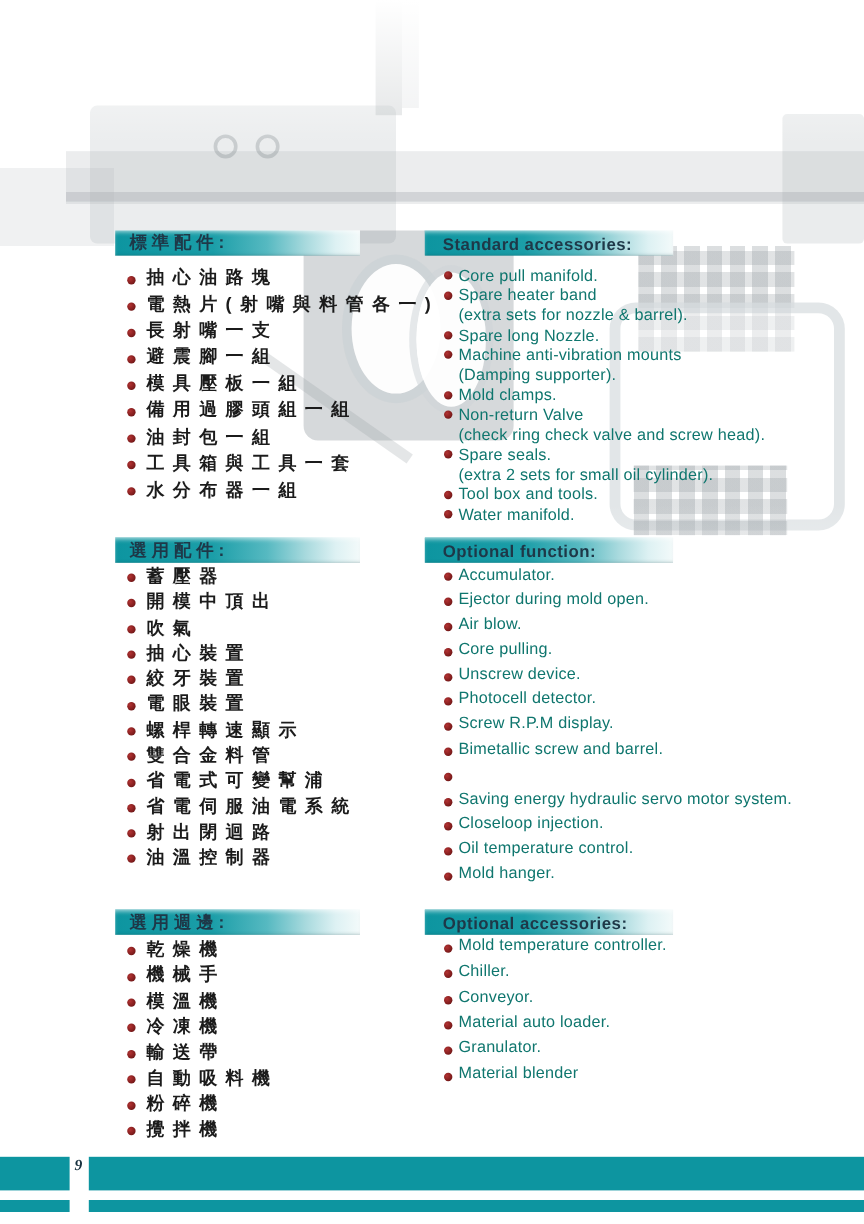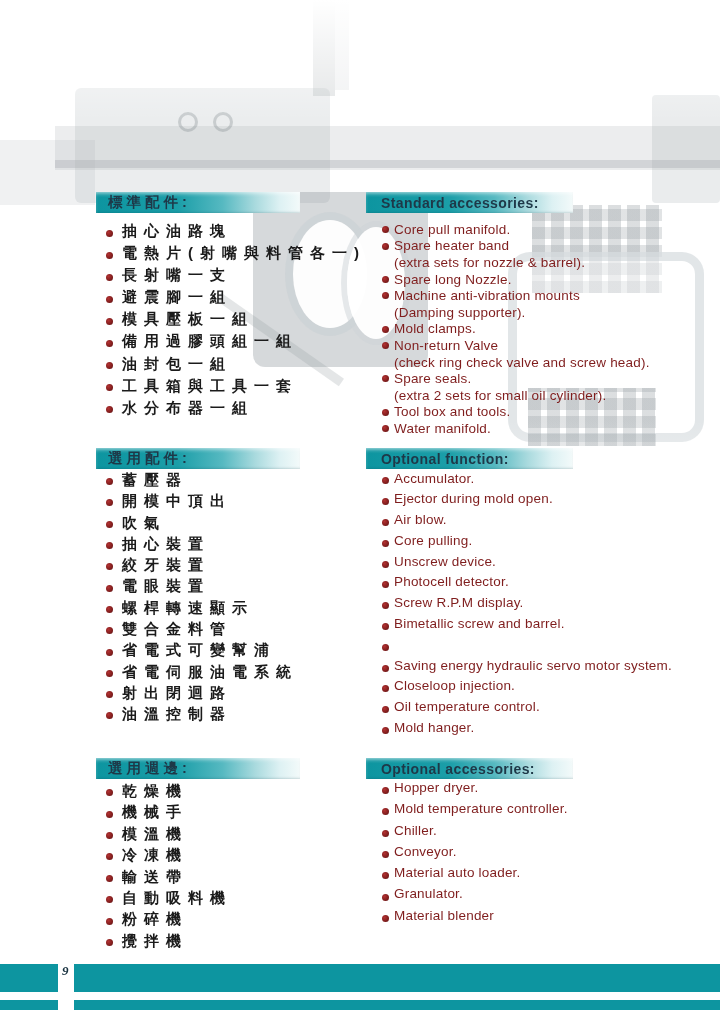--- a/index.html
+++ b/index.html
@@ -32,40 +32,40 @@
       repeating-linear-gradient(90deg, rgba(148,156,161,.33) 0 13px, rgba(0,0,0,0) 13px 19px),
       repeating-linear-gradient(0deg, rgba(148,156,161,.28) 0 12px, rgba(0,0,0,0) 12px 18px);}
   .ph-frame{left:508px;top:252px;width:178px;height:172px;border:9px solid rgba(198,205,209,.5);
             border-radius:22px;background:rgba(255,255,255,.45);}
   .ph-fade-top{left:0;top:0;width:720px;height:120px;background:linear-gradient(#fff,rgba(255,255,255,0));}
   .ph-fade-bottom{left:0;top:420px;width:720px;height:150px;background:linear-gradient(rgba(255,255,255,0),#fff);}
 
   
   .section{position:absolute;z-index:2;}
   .col-zh{left:96px;width:230px;}
-  .col-en{left:366px;width:340px;}
+  .col-en{left:354px;width:340px;}
   .s1{top:192px;} .s2{top:448px;} .s3{top:758px;}
 
   .hdr{height:21px;position:relative;display:flex;align-items:center;
        background:linear-gradient(90deg,#0d95a0 0%,#1b9ea8 40%,#56b9c1 62%,#a9dade 78%,#ddf1f3 90%,#f3fafa 100%);
        box-shadow:inset 0 3px 4px -2px rgba(255,255,255,.75), inset 0 -2px 3px -2px rgba(0,60,70,.35);}
   .col-zh .hdr{width:204px;} .col-en .hdr{width:207px;}
   .hdr span{font-weight:700;color:#1e3848;white-space:nowrap;}
   .hdr-zh span{font-size:14.5px;letter-spacing:4px;padding-left:12px;}
   .hdr-en span{font-size:14px;letter-spacing:.4px;padding-left:15px;}
 
   ul{list-style:none;margin:0;padding:0;}
   li{position:relative;}
   .bullet{position:absolute;width:7px;height:7px;border-radius:50%;
           background:radial-gradient(circle at 35% 35%, #b23232, #7c1b1b 65%, #4e0f0f);}
   .list-zh li{padding-left:26px;display:flex;align-items:flex-start;}
   .list-zh .bullet{left:10px;top:50%;margin-top:-3.5px;}
   .list-zh .line{font-weight:700;font-size:15px;letter-spacing:7px;color:#1b1b1b;white-space:nowrap;}
   .list-en li{padding-left:28px;}
-  .list-en .line,.list-en .sub{font-size:13.5px;letter-spacing:.2px;color:#7f1d1d;white-space:nowrap;
+  .list-en .line,.list-en .sub{font-size:13.5px;letter-spacing:.2px;color:#0f766e;white-space:nowrap;
           display:flex;align-items:center;}
   .s2 .list-en li,.s3 .list-en li{display:flex;align-items:flex-start;}
   .s2 .list-en .bullet,.s3 .list-en .bullet,
   .s2 .list-zh .bullet,.s3 .list-zh .bullet{left:16px;top:50%;margin-top:-3.5px;}
   .list-zh .bullet{left:10px !important;}
   .s1.col-en .list-en .bullet{left:16px;top:5px;margin-top:0;}
 
   
   .s1.col-zh ul{margin-top:9px;}   .s1.col-zh li{height:22.1px;}
   .s1.col-en ul{margin-top:8px;}   .s1.col-en .line,.s1.col-en .sub{height:16.6px;}
@@ -455,25 +455,20 @@
         </li>
       </ul>
   </div>
 
   <div class="section col-en s3">
     <div class="hdr hdr-en">
       <span>Optional accessories:</span>
     </div>
     <ul class="list-en">
 
-        <li>
-          <span class="bullet"></span>
-          <div class="line">Hopper dryer.</div>
-
-        </li>
 
 
         <li>
           <span class="bullet"></span>
           <div class="line">Mold temperature controller.</div>
 
         </li>
 
         <li>
           <span class="bullet"></span>

